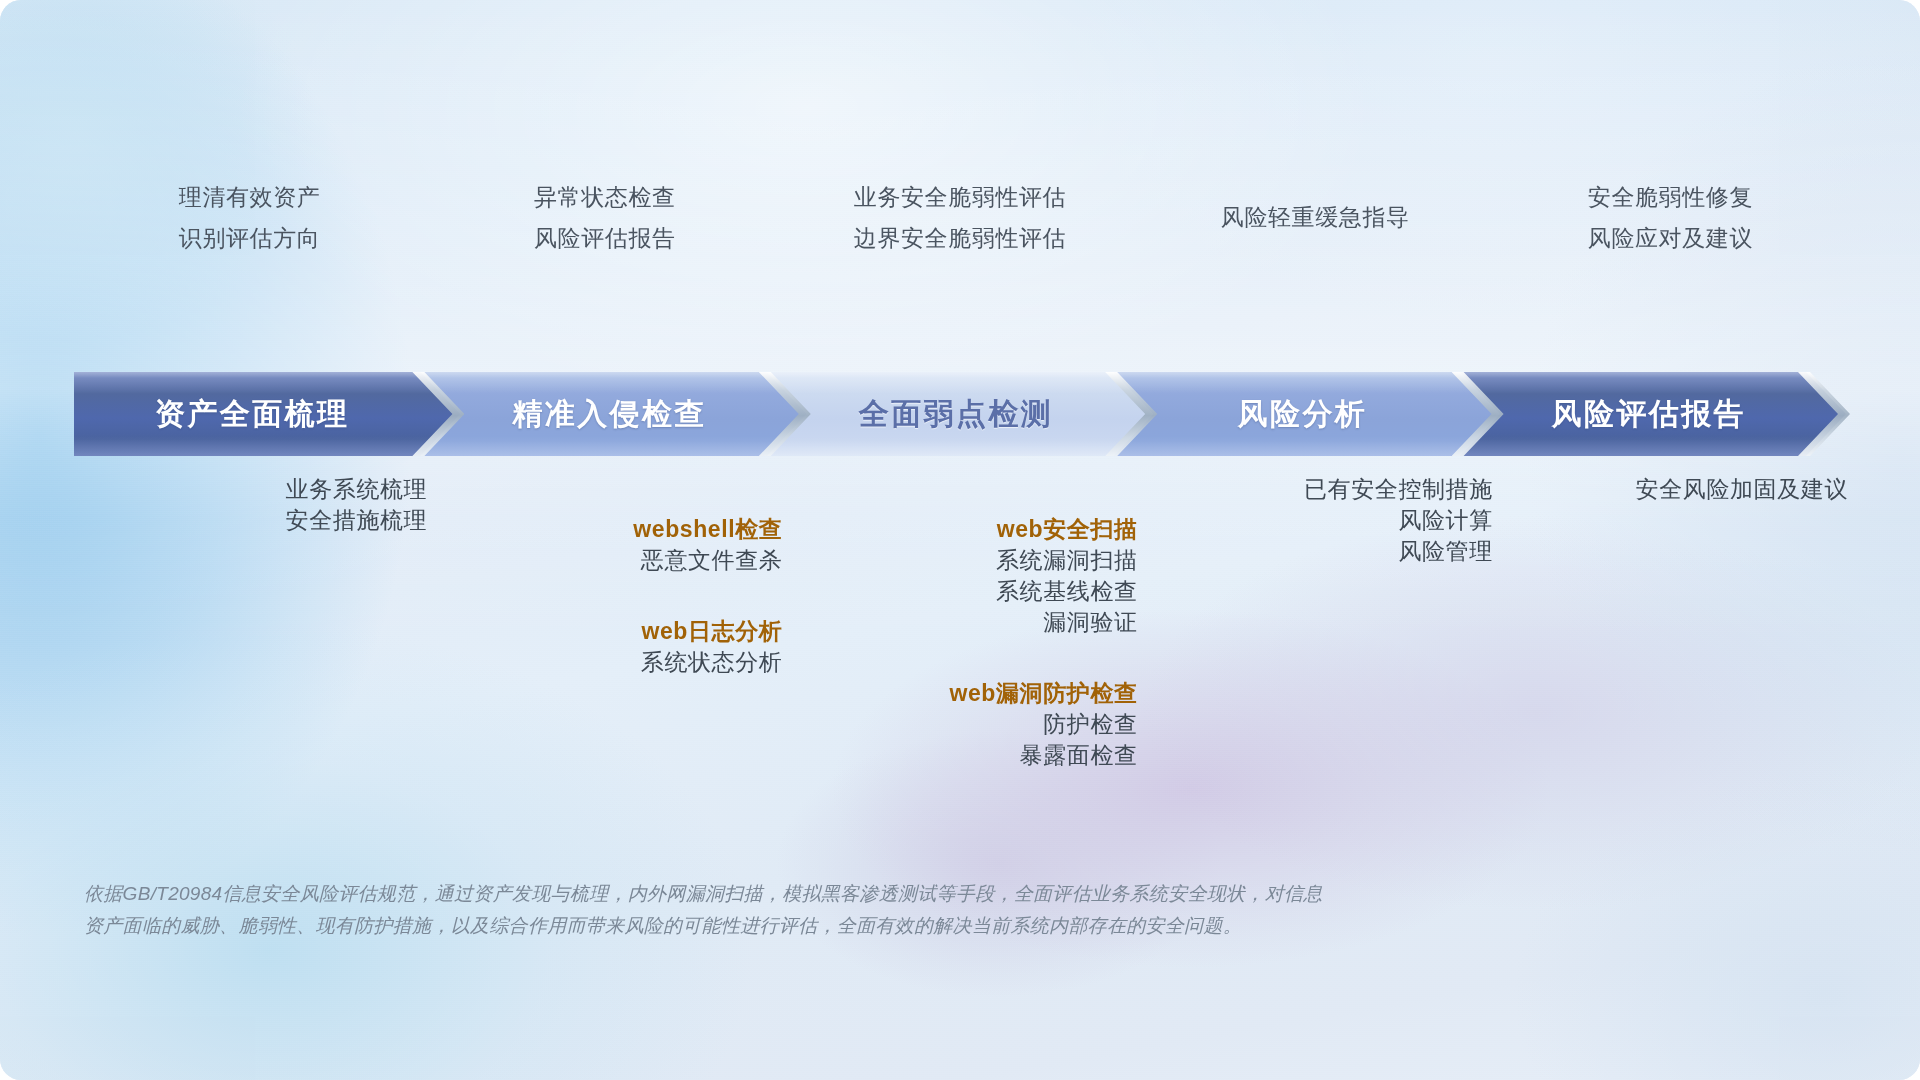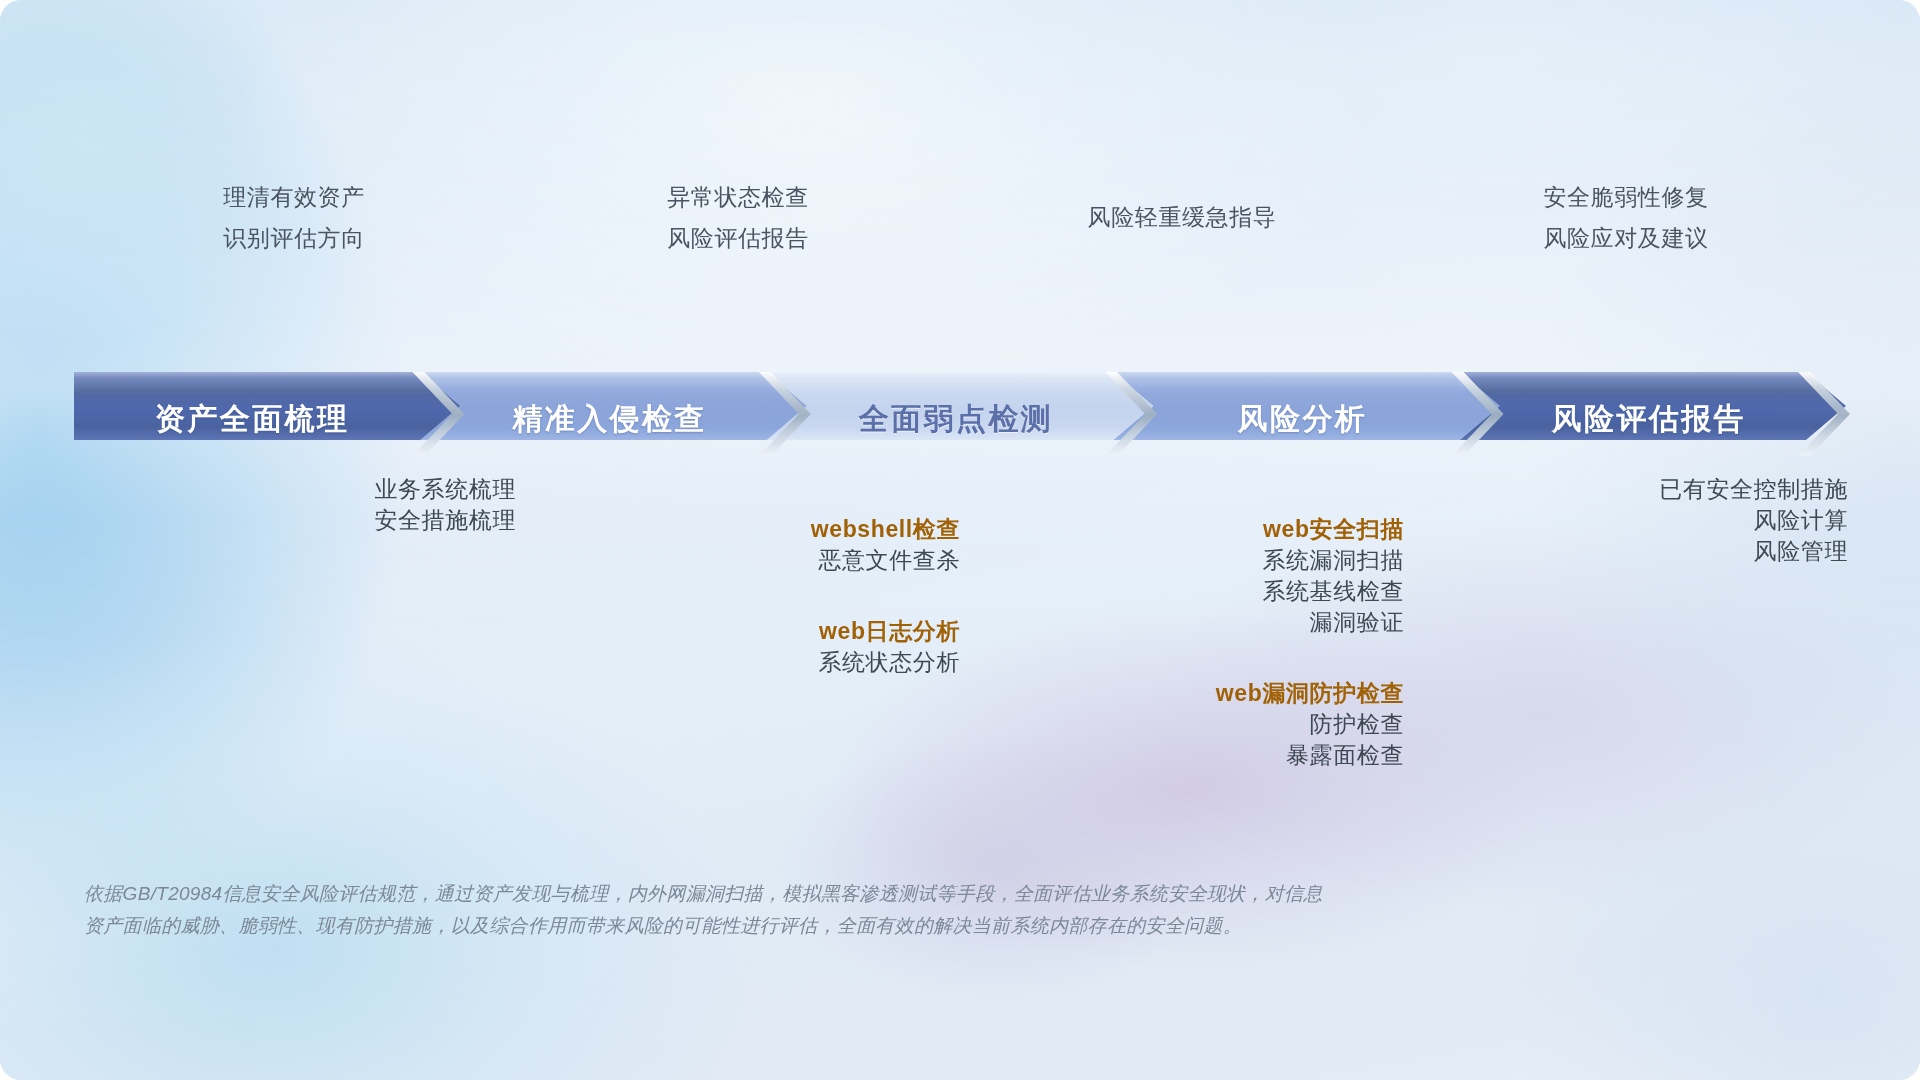--- a/index.html
+++ b/index.html
@@ -149,23 +149,23 @@
   .banner {
     position: absolute;
     left: 74px;
     top: 372px;
     width: 1772px;
     height: 84px;
   }
   .chev {
     position: absolute;
     top: 0;
-    height: 68px;
-    display: flex;
-    align-items: flex-end;
+    height: 84px;
+    display: flex;
+    align-items: center;
     justify-content: center;
     box-sizing: border-box;
   }
   .chev-label {
     position: relative;
     z-index: 4;
     font-size: 30px;
     font-weight: bold;
     letter-spacing: 2.4px;
     white-space: nowrap;
@@ -272,20 +272,24 @@
 
     <div class="top-notes" id="top-notes">
         <div class="top-col">
           <div class="note-line">理清有效资产</div>
           <div class="note-line">识别评估方向</div>
         </div>
         <div class="top-col">
           <div class="note-line">异常状态检查</div>
           <div class="note-line">风险评估报告</div>
         </div>
+        <div class="top-col">
+          <div class="note-line">业务安全脆弱性评估</div>
+          <div class="note-line">边界安全脆弱性评估</div>
+        </div>
         <div class="top-col shift-down">
           <div class="note-line">风险轻重缓急指导</div>
         </div>
         <div class="top-col">
           <div class="note-line">安全脆弱性修复</div>
           <div class="note-line">风险应对及建议</div>
         </div>
       </div>
 
     <div class="banner" id="banner">
@@ -339,20 +343,23 @@
           <div class="item-line">漏洞验证</div>
           <div class="item-line em">web漏洞防护检查</div>
           <div class="item-line">防护检查</div>
           <div class="item-line">暴露面检查</div>
         </div>
         <div class="bot-col">
           <div class="item-line">已有安全控制措施</div>
           <div class="item-line">风险计算</div>
           <div class="item-line">风险管理</div>
         </div>
+        <div class="bot-col">
+          <div class="item-line">安全风险加固及建议</div>
+        </div>
       </div>
 
     <div class="footer">
       <div class="footer-line">依据GB/T20984信息安全风险评估规范，通过资产发现与梳理，内外网漏洞扫描，模拟黑客渗透测试等手段，全面评估业务系统安全现状，对信息</div>
       <div class="footer-line">资产面临的威胁、脆弱性、现有防护措施，以及综合作用而带来风险的可能性进行评估，全面有效的解决当前系统内部存在的安全问题。</div>
     </div>
 
   </div>
 </div>
 

